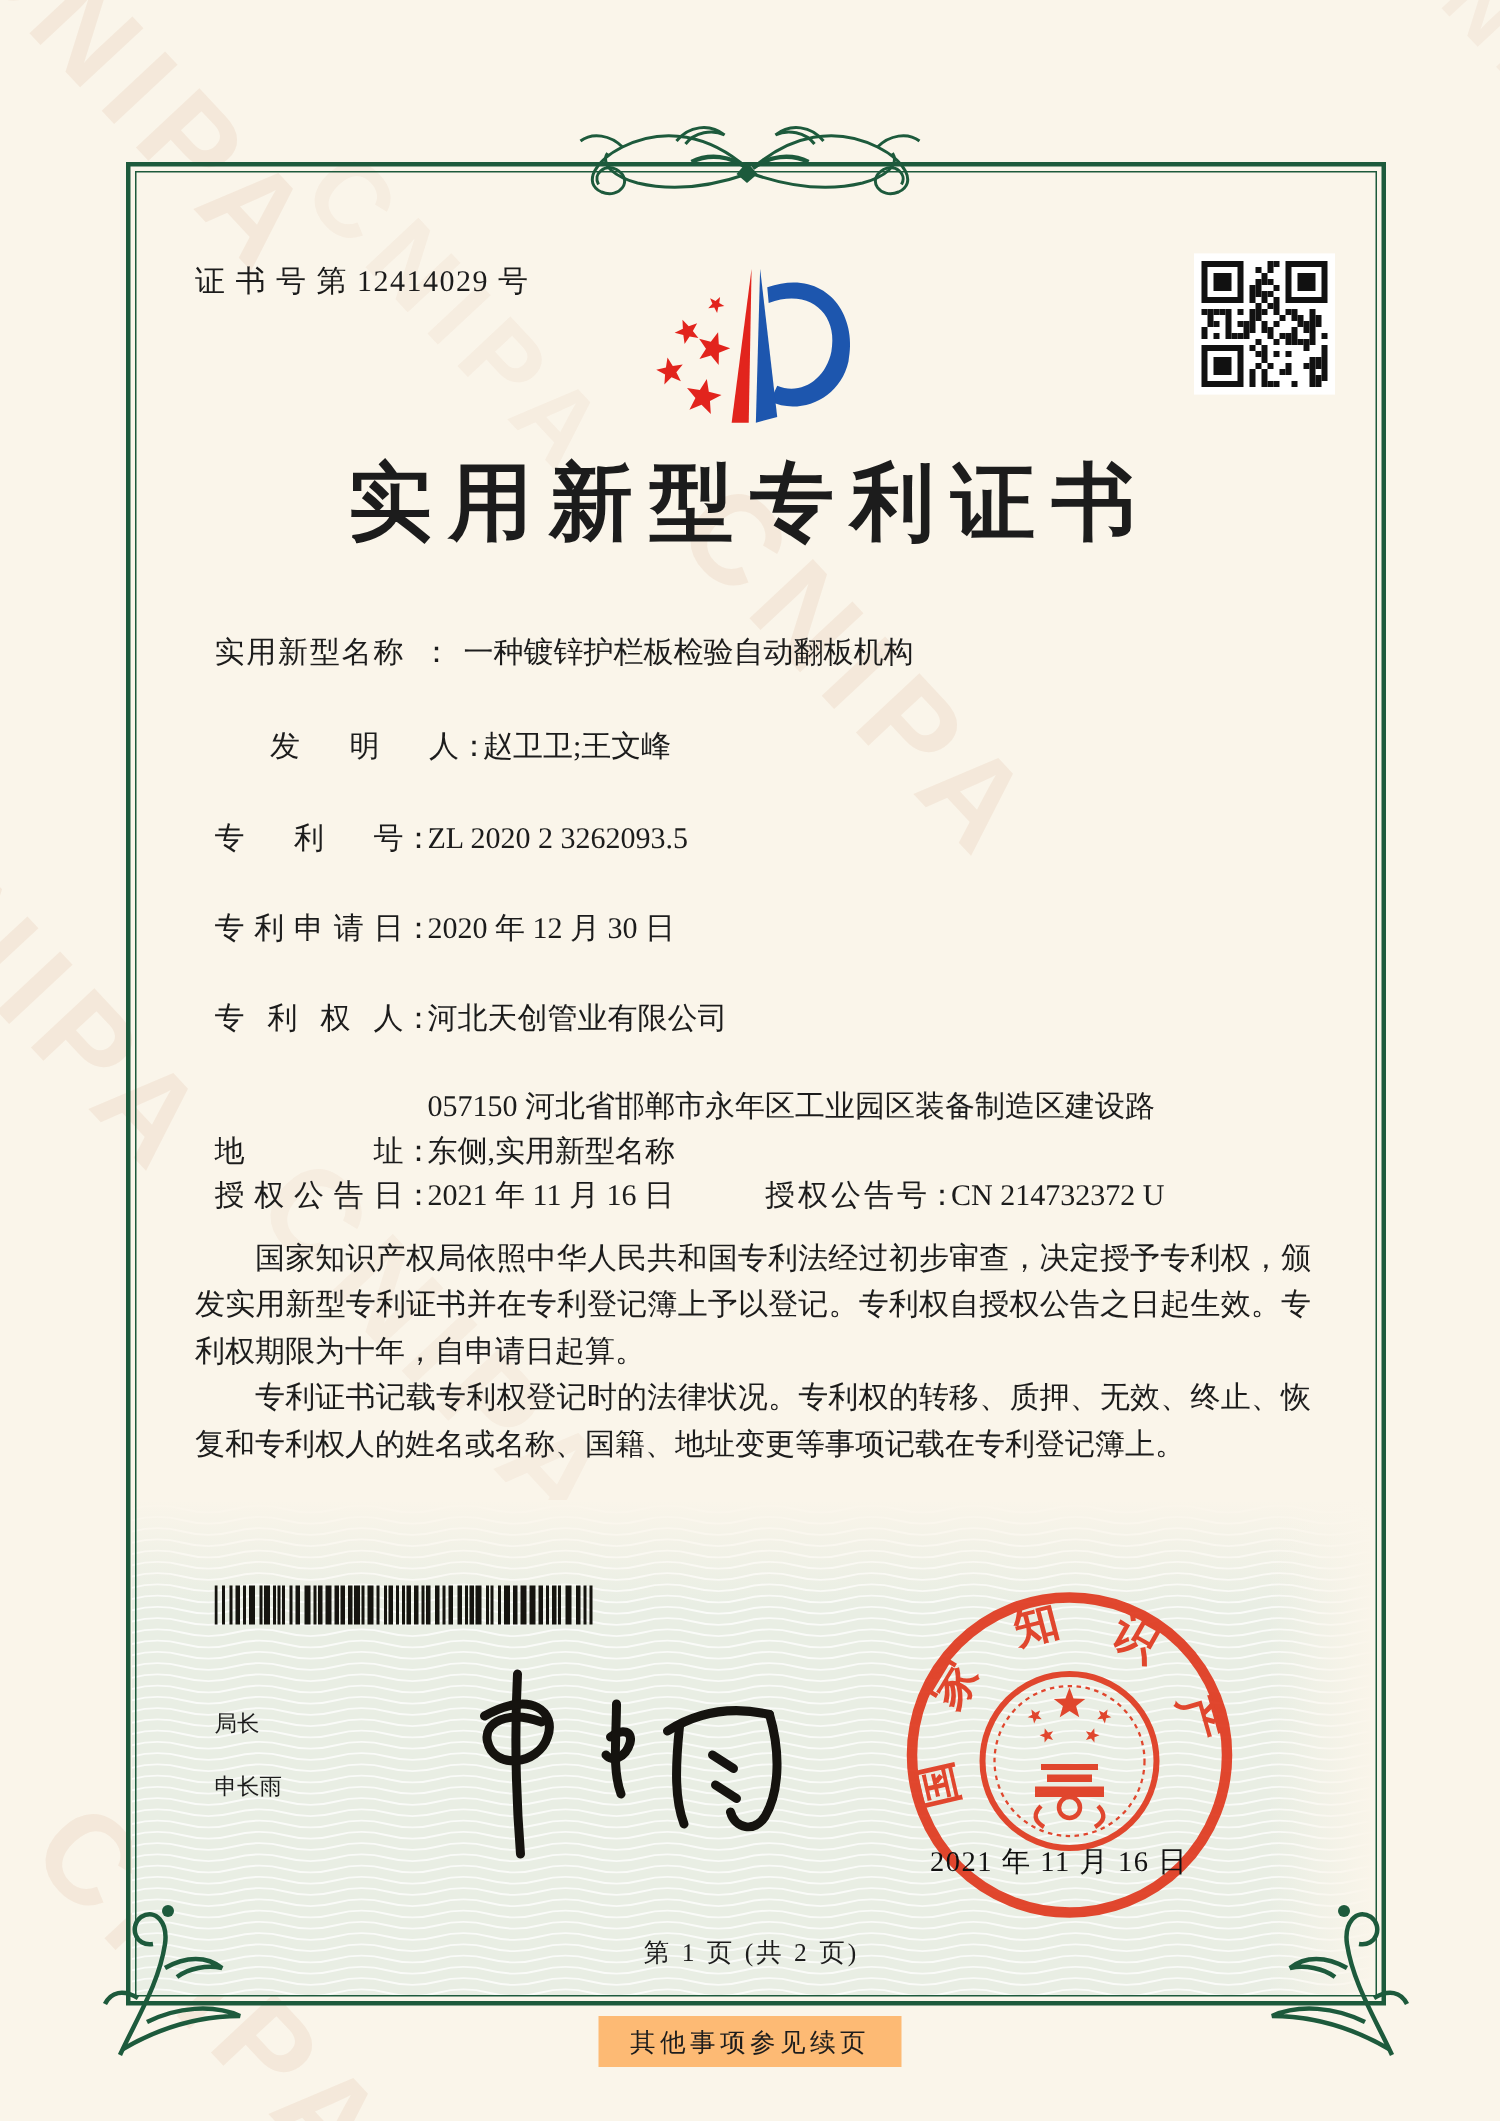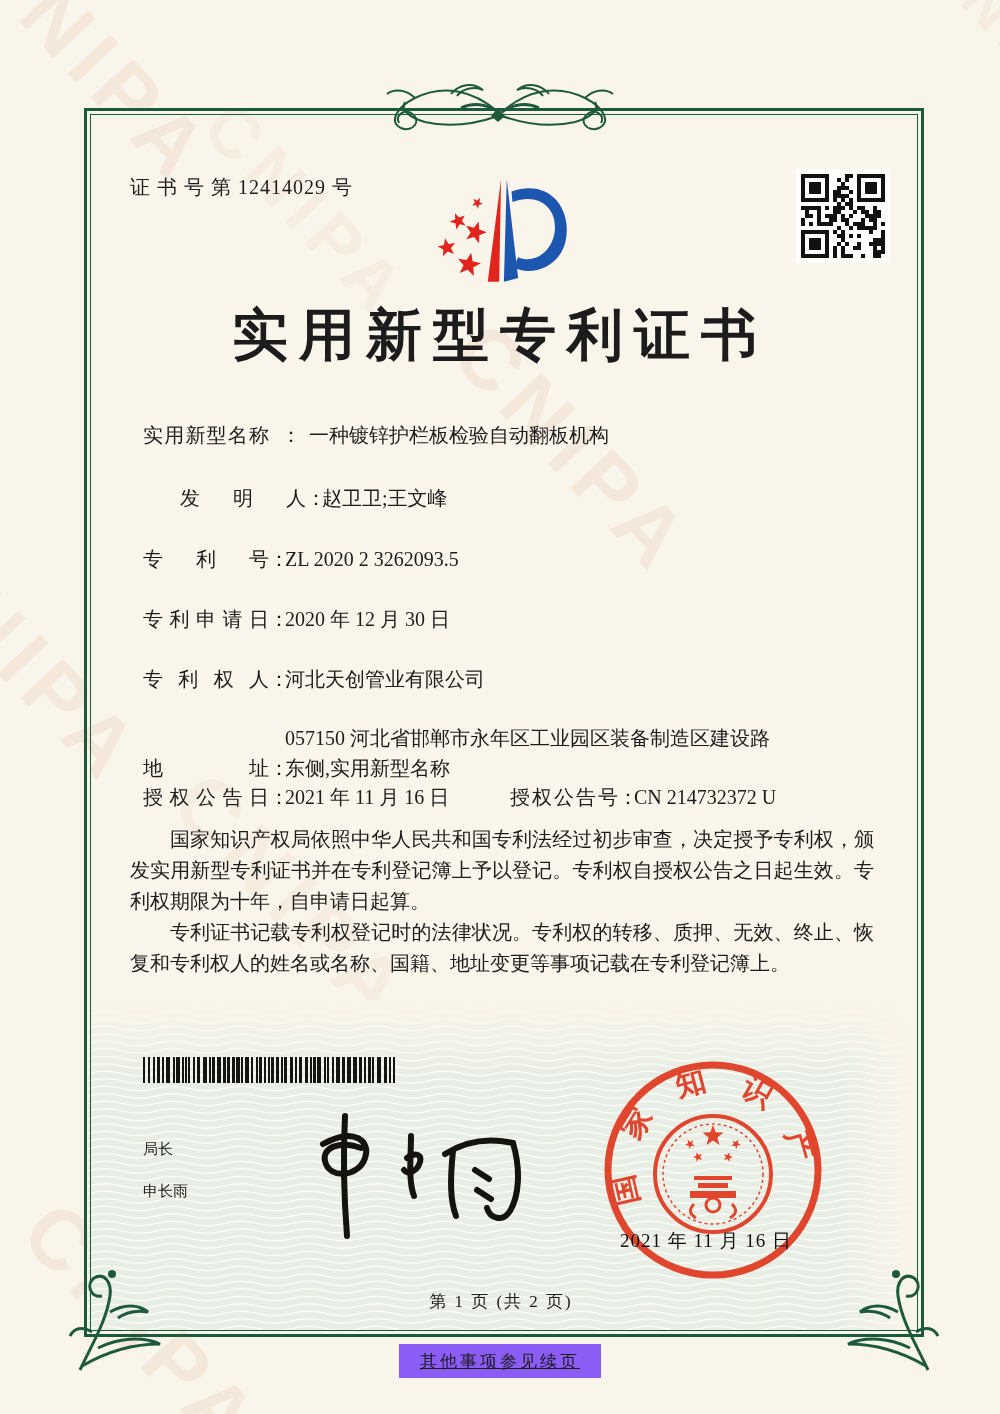--- a/index.html
+++ b/index.html
@@ -69,22 +69,22 @@
   .seal-date{
     position:absolute;left:620px;top:1228px;width:190px;z-index:5;
     font-size:19px;color:#111;letter-spacing:1px;white-space:nowrap;
   }
   .page-info{
     position:absolute;left:84px;width:834px;top:1290px;z-index:4;
     text-align:center;font-size:17px;letter-spacing:2px;
   }
   .cont-note{
     position:absolute;left:399px;top:1344px;width:202px;height:34px;z-index:4;
-    background:#8b5cf6;display:flex;align-items:center;justify-content:center;
-    font-size:17px;letter-spacing:3px;text-decoration:underline;
+    background:#fdba74;display:flex;align-items:center;justify-content:center;
+    font-size:17px;letter-spacing:3px;
   }
   .qr{position:absolute;left:796px;top:169px;width:94px;height:94px;background:#fff;z-index:3;}
   .barcode{position:absolute;left:143px;top:1056px;z-index:4;}
   .logo{position:absolute;left:426px;top:166px;z-index:3;}
   .ornament-top{position:absolute;left:355px;top:60px;z-index:7;}
   .corner-bl{position:absolute;left:62px;top:1252px;z-index:7;}
   .corner-br{position:absolute;left:826px;top:1252px;z-index:7;transform:scaleX(-1);}
 </style>
 </head>
 <body>

